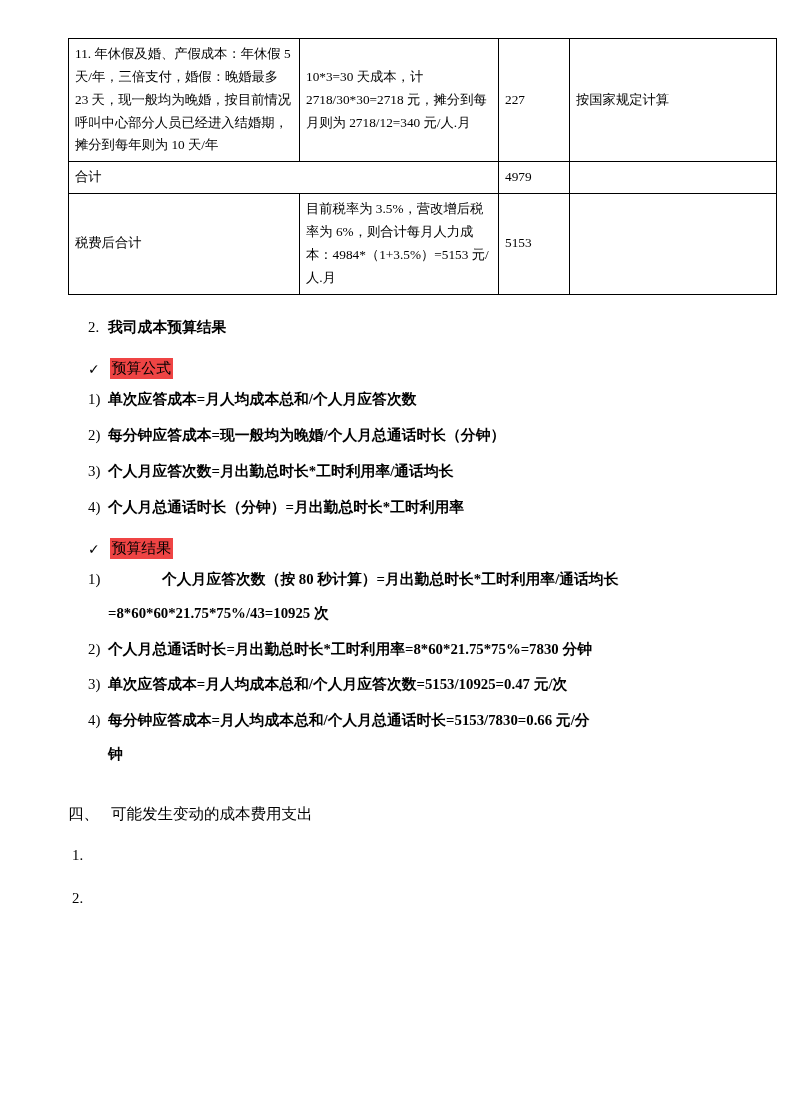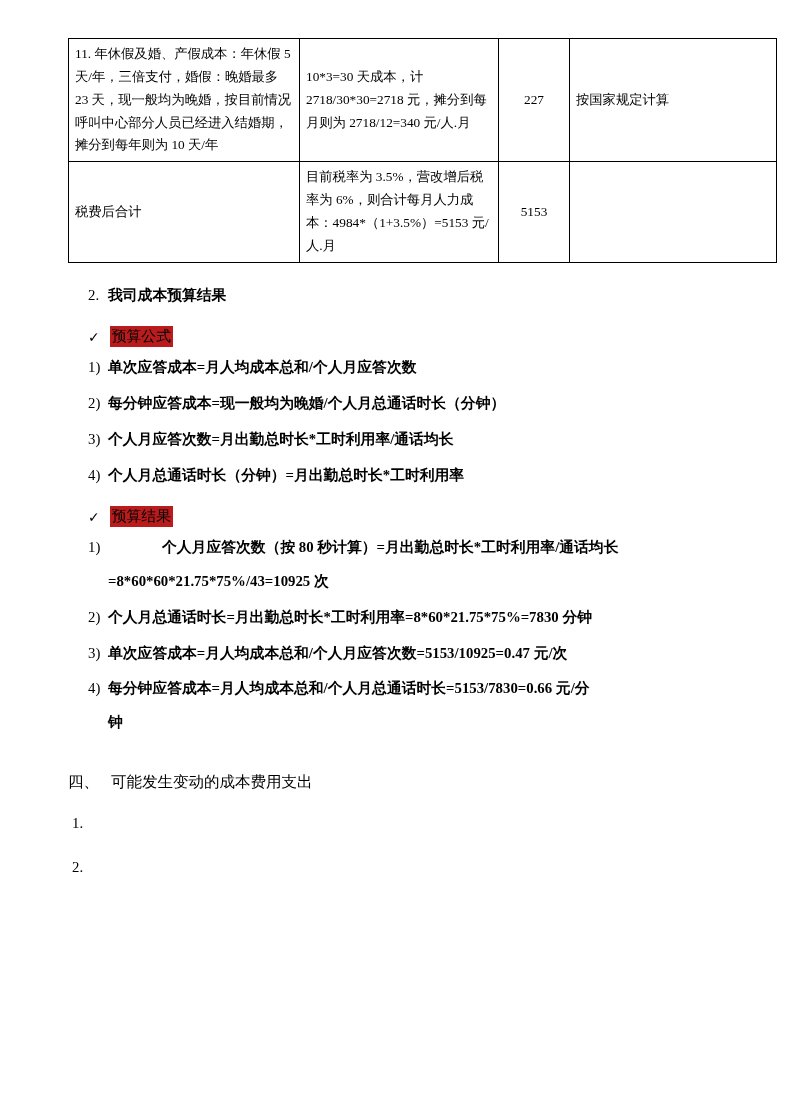--- a/index.html
+++ b/index.html
@@ -28,21 +28,21 @@
     font-size: 13.3px;
     line-height: 1.72;
   }
   table.cost-table td {
     border: 1px solid #000000;
     vertical-align: middle;
     padding: 4px 6px;
   }
   td.c1 { width: 218px; border-radius: 25px; }
   td.c2 { width: 186px; }
-  td.c3 { width: 58px; text-align: center; }
+  td.c3 { width: 58px; text-align: left; }
   td.c4 { width: 194px; }
   td.span-label {
     padding-left: 6px;
   }
   .cell-inner {
     display: block;
   }
   
   .blk {
     font-size: 14.8px;
@@ -81,21 +81,21 @@
     margin-bottom: 2px;
     padding-left: 20px;
     font-size: 14.8px;
   }
   .check-line .tick {
     font-family: "DejaVu Sans", sans-serif;
     font-size: 14px;
     margin-right: 10px;
   }
   .check-line .hl {
-    background: #b91c1c;
+    background: #ef4444;
     padding: 1px 2px;
   }
   .list-block {
     margin-top: 4px;
   }
   .para-2 {
     display: flex;
     margin-top: 10px;
     font-size: 14.8px;
     line-height: 2.28;
@@ -123,20 +123,31 @@
             <span class="cell-inner">10*3=30 天成本，计 2718/30*30=2718 元，摊分到每月则为 2718/12=340 元/人.月</span>
           </td>
         <td class="c3">
             <span class="cell-inner">227</span>
           </td>
         <td class="c4">
             <span class="cell-inner">按国家规定计算</span>
           </td>
       </tr>
       <tr>
+        <td class="c1 span-label" colspan="2">
+            <span class="cell-inner">合计</span>
+          </td>
+        <td class="c3">
+            <span class="cell-inner">4979</span>
+          </td>
+        <td class="c4">
+            <span class="cell-inner"></span>
+          </td>
+      </tr>
+      <tr>
         <td class="c1">
             <span class="cell-inner">税费后合计</span>
           </td>
         <td class="c2">
             <span class="cell-inner">目前税率为 3.5%，营改增后税率为 6%，则合计每月人力成本：4984*（1+3.5%）=5153 元/人.月</span>
           </td>
         <td class="c3">
             <span class="cell-inner">5153</span>
           </td>
         <td class="c4">

